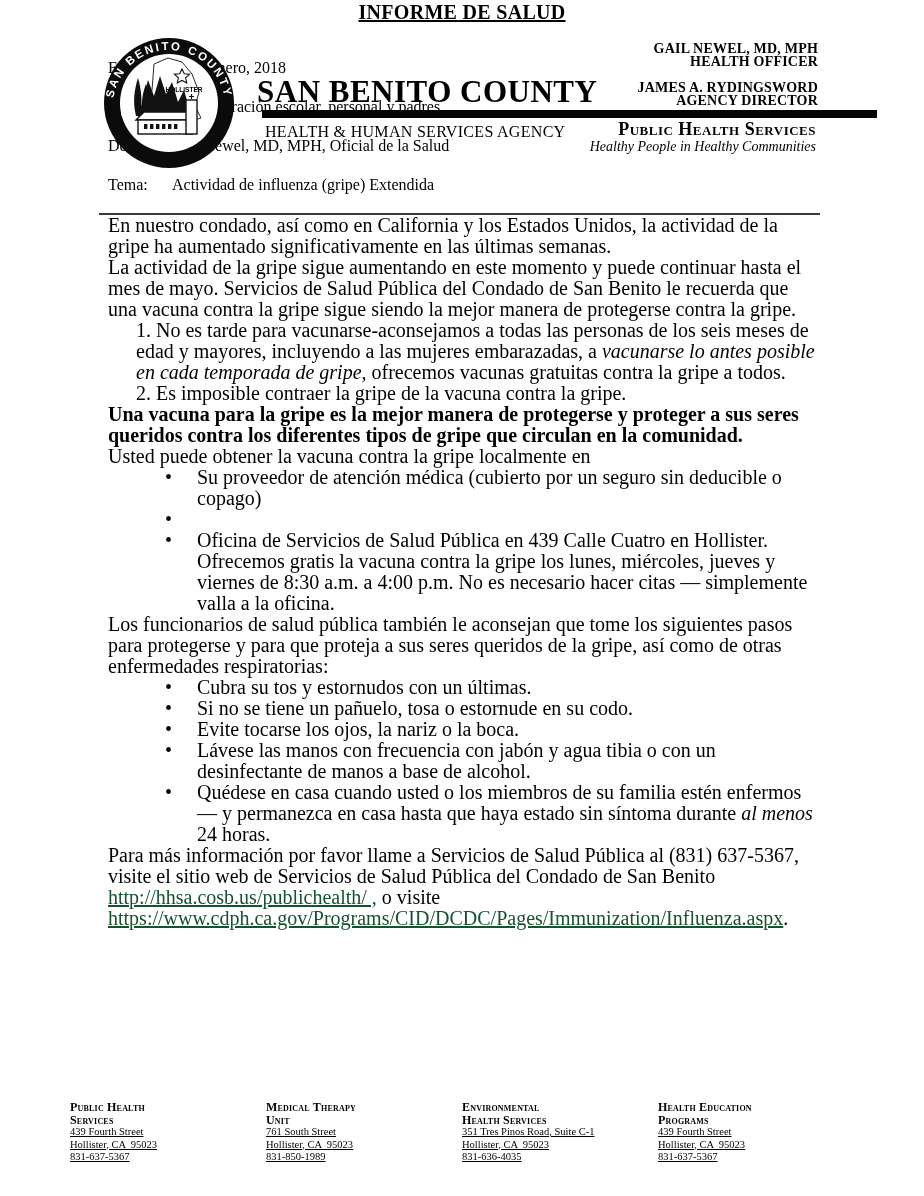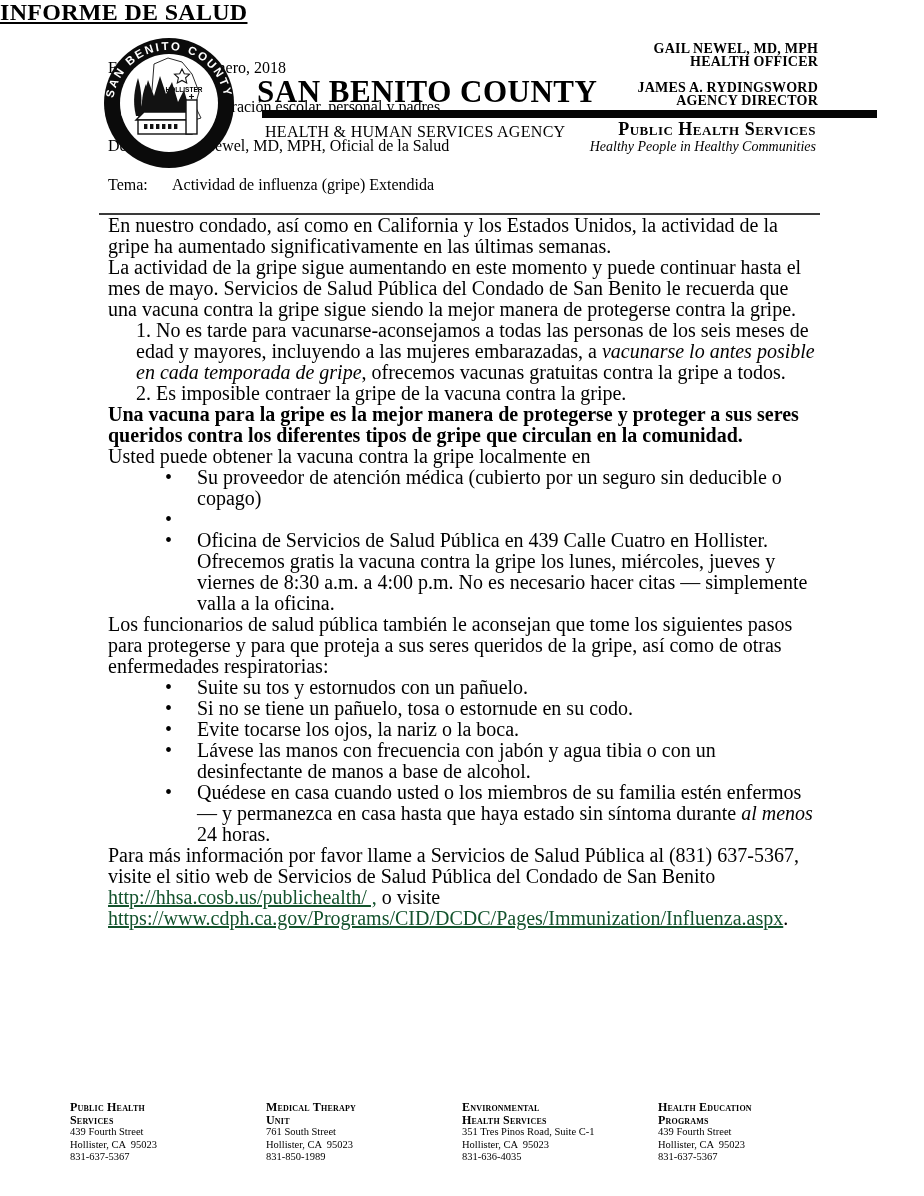--- a/index.html
+++ b/index.html
@@ -29,21 +29,21 @@
   }
   .officer { margin-bottom:13px; }
   .dept-block { position:absolute; right:108px; top:120px; text-align:right; }
   .dept-name {
     font-size:18px; font-weight:bold; font-variant:small-caps; letter-spacing:.5px; line-height:19px;
   }
   .dept-motto { font-size:14px; font-style:italic; line-height:16px; }
 
   
   .doc-title {
-    font-size:24px; font-weight:bold;
+    text-align:center; font-size:20px; font-weight:bold;
     text-decoration:underline; letter-spacing:.3px; line-height:24px;
   }
 
   
   .memo { margin:33px 0 0 108px; font-size:16px; line-height:21px; }
   .memo-row { display:flex; margin-bottom:18px; }
   .memo-label { width:64px; flex:none; }
 
   
   .rule { border:none; border-top:2px solid #3a3a3a; margin:15px 0 0 99px; width:721px; }
@@ -60,21 +60,21 @@
   .more-info { margin-top:11px; }
   .link { color:#14532d; text-decoration:underline; cursor:pointer; }
 
   
   .footer {
     position:absolute; left:70px; top:1101px; width:784px;
     display:grid; grid-template-columns:repeat(4,1fr);
     text-align:left; font-size:10.5px; line-height:12.5px;
   }
   .office-name { font-weight:bold; font-variant:small-caps; font-size:12px; line-height:12.5px; letter-spacing:.2px; }
-  .office-line { white-space:pre-wrap; }
+  .office-line { white-space:pre-wrap;text-decoration:underline; }
 </style>
 </head>
 <body>
 
 <div class="page">
 
   <div class="header">
 
     <svg class="seal" viewBox="0 0 134 134" aria-hidden="true">
       <circle cx="67" cy="67" r="65" fill="#0b0b0b"></circle>
@@ -185,21 +185,21 @@
           <span class="dot">•</span>
           <span>Oficina de Servicios de Salud Pública en 439 Calle Cuatro en Hollister. Ofrecemos gratis la vacuna contra la gripe los lunes, miércoles, jueves y viernes de 8:30 a.m. a 4:00 p.m. No es necesario hacer citas — simplemente valla a la oficina.</span>
         </div>
     </div>
 
     <p class="steps-intro">Los funcionarios de salud pública también le aconsejan que tome los siguientes pasos para protegerse y para que proteja a sus seres queridos de la gripe, así como de otras enfermedades respiratorias:</p>
 
     <div>
       <div class="bullet">
           <span class="dot">•</span>
-          <span>Suite su tos y estornudos con un pañuelo.</span>
+          <span>Cubra su tos y estornudos con un últimas.</span>
         </div>
       <div class="bullet">
           <span class="dot">•</span>
           <span>Si no se tiene un pañuelo, tosa o estornude en su codo.</span>
         </div>
       <div class="bullet">
           <span class="dot">•</span>
           <span>Evite tocarse los ojos, la nariz o la boca.</span>
         </div>
       <div class="bullet">

